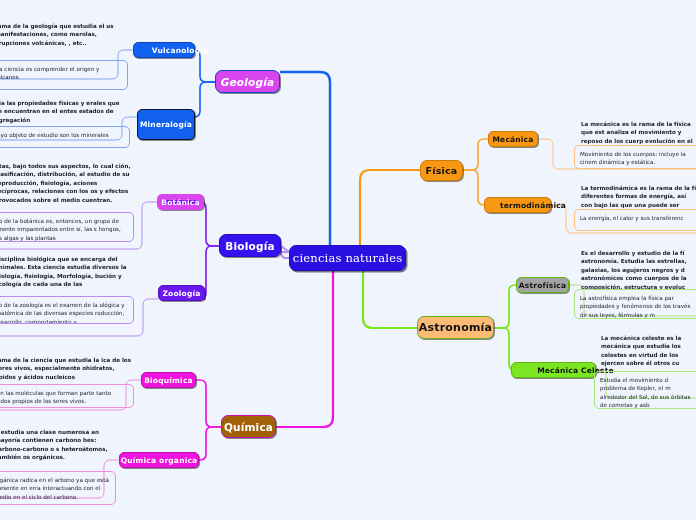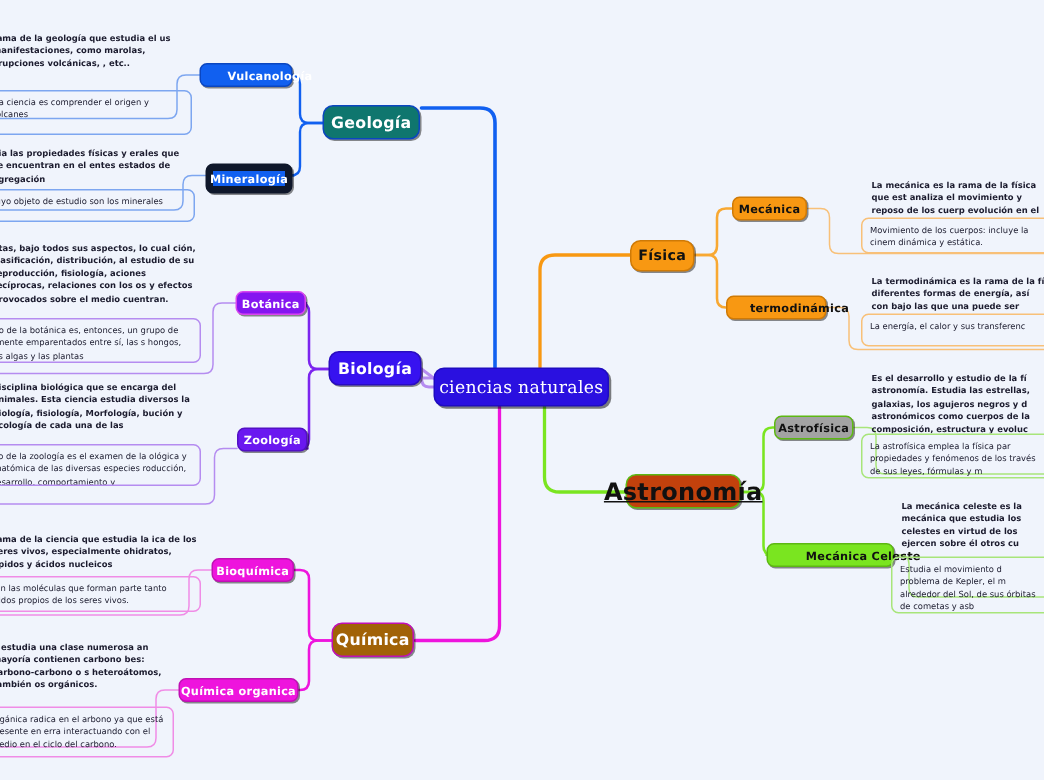--- a/index.html
+++ b/index.html
@@ -28,30 +28,30 @@
     left:289px;top:245px;width:117px;height:26px;
     background:#2a10e0;border:1px solid #1f0cc0;
     border-radius:7px;
     font-family:"DejaVu Serif", serif;
     font-size:11.5px;font-weight:normal;
     color:#fff;
     box-shadow:1.5px 1.5px 0 rgba(0,0,0,.5);
   }
 
   
-  .n-geologia{left:215px;top:70px;width:65px;height:23px;background:#0f766e;border:1px solid #0b46c0;font-size:10.5px;}
+  .n-geologia{left:215px;top:70px;width:65px;height:23px;background:#d946ef;border:1px solid #0b46c0;font-size:10.5px;font-style:italic;}
   .n-biologia{left:219px;top:234px;width:62px;height:23px;background:#3712f0;border:1px solid #2a0cc0;font-size:10.5px;}
   .n-quimica{left:221px;top:415px;width:55px;height:23px;background:#a16207;border:1px solid #c010b4;font-size:10.5px;}
   .n-fisica{left:420px;top:160px;width:43px;height:21px;background:#f89812;border:1px solid #cf7a06;font-size:9.5px;color:#111;}
-  .n-astronomia{left:417px;top:316px;width:77px;height:23px;background:#c2410c;border:1px solid #5db813;font-size:16px;color:#111;text-decoration:underline;}
+  .n-astronomia{left:417px;top:316px;width:77px;height:23px;background:#fdba74;border:1px solid #5db813;font-size:11px;color:#111;}
 
   
   .n-vulcanologia{left:133px;top:42px;width:62px;height:16px;background:#1160f0;border:1px solid #0b46c0;font-size:7.5px;border-radius:5px;padding-left:32px;}
-  .n-mineralogia{left:137px;top:109px;width:58px;height:20px;background:#1160f0;border:5px solid #0f172a;font-size:7.5px;border-radius:5px;}
-  .n-botanica{left:157px;top:194px;width:47px;height:16px;background:#8515f0;border:1px solid #d946ef;font-size:7.5px;border-radius:5px;}
+  .n-mineralogia{left:137px;top:109px;width:58px;height:31px;background:#1160f0;border:1px solid #0f172a;font-size:7.5px;border-radius:5px;}
+  .n-botanica{left:157px;top:194px;width:47px;height:16px;background:#8515f0;border:6px solid #d946ef;font-size:7.5px;border-radius:5px;}
   .n-zoologia{left:158px;top:285px;width:47px;height:16px;background:#6a18f0;border:1px solid #5210c4;font-size:7.5px;border-radius:5px;}
   .n-bioquimica{left:141px;top:372px;width:55px;height:16px;background:#ee14dd;border:1px solid #c010b4;font-size:7.5px;border-radius:5px;}
   .n-quimicaorganica{left:119px;top:452px;width:80px;height:16px;background:#ee14dd;border:1px solid #c010b4;font-size:7.5px;border-radius:5px;}
   .n-mecanica{left:488px;top:131px;width:50px;height:16px;background:#f89812;border:1px solid #cf7a06;font-size:7.5px;color:#111;border-radius:5px;}
   .n-termodinamica{left:484px;top:197px;width:67px;height:16px;background:#f89812;border:1px solid #cf7a06;font-size:7.5px;color:#111;border-radius:5px;padding-left:31px;}
   .n-astrofisica{left:516px;top:277px;width:53px;height:16px;background:#a3a3a3;border:1px solid #5db813;font-size:7.5px;color:#111;border-radius:5px;}
   .n-mecanicaceleste{left:511px;top:362px;width:85px;height:16px;background:#7ae520;border:1px solid #5db813;font-size:7.5px;color:#111;border-radius:5px;padding-left:44px;}
 
   
   .note{

